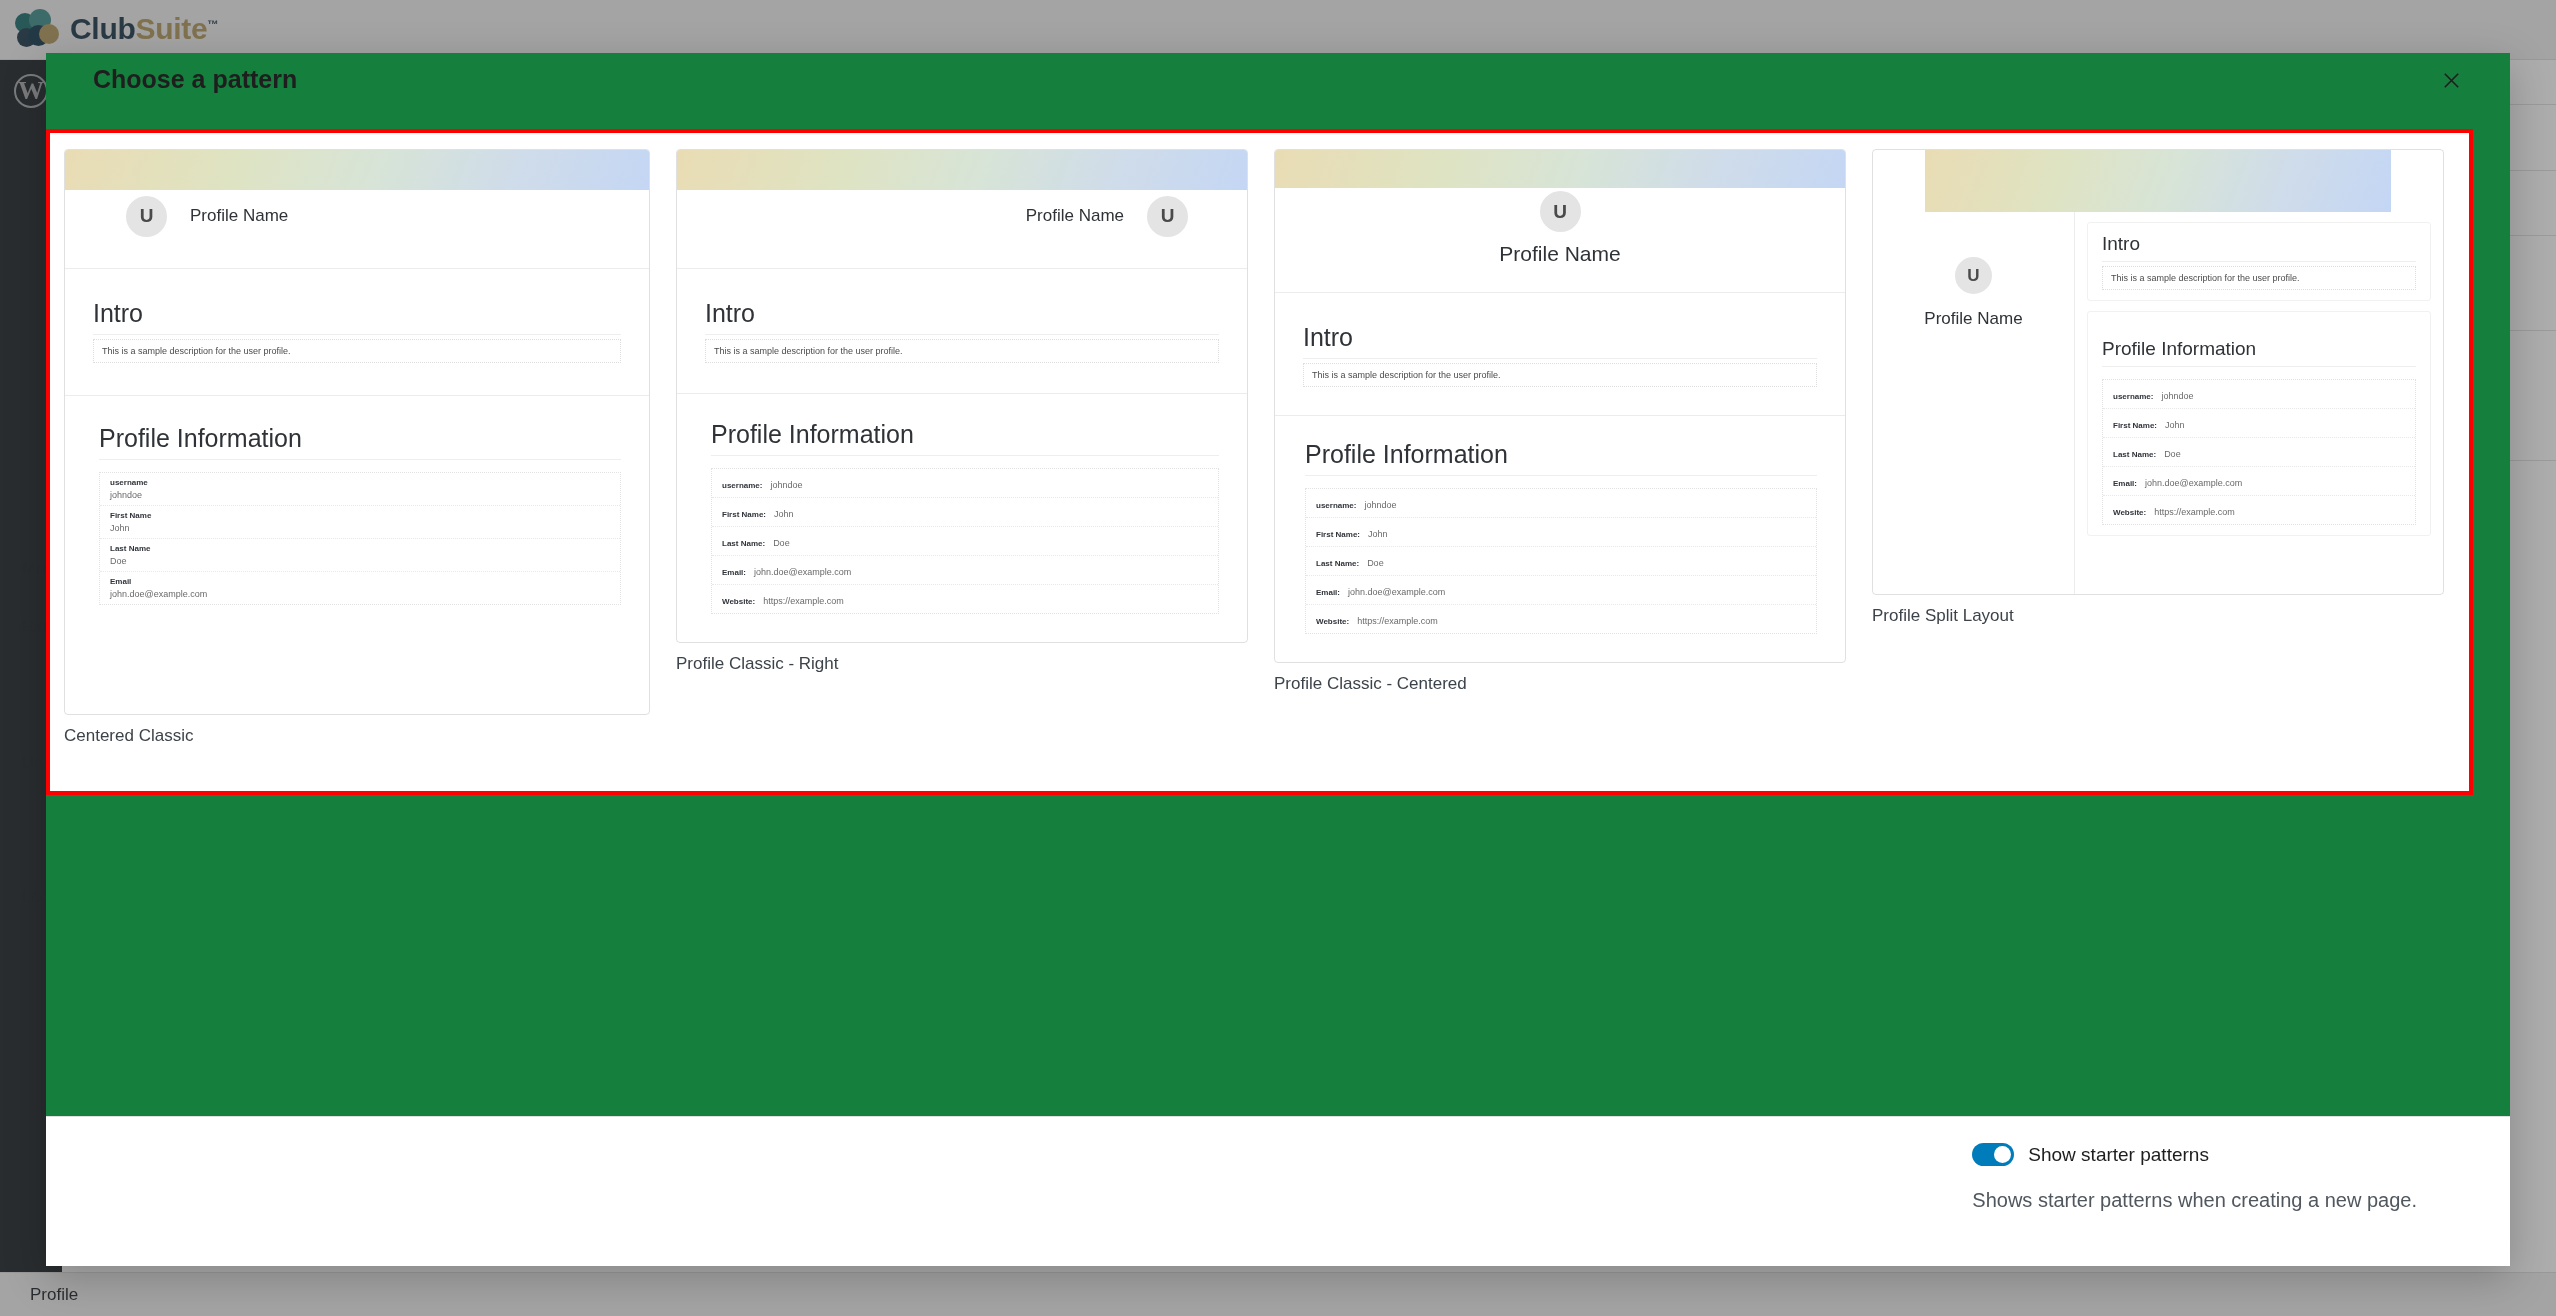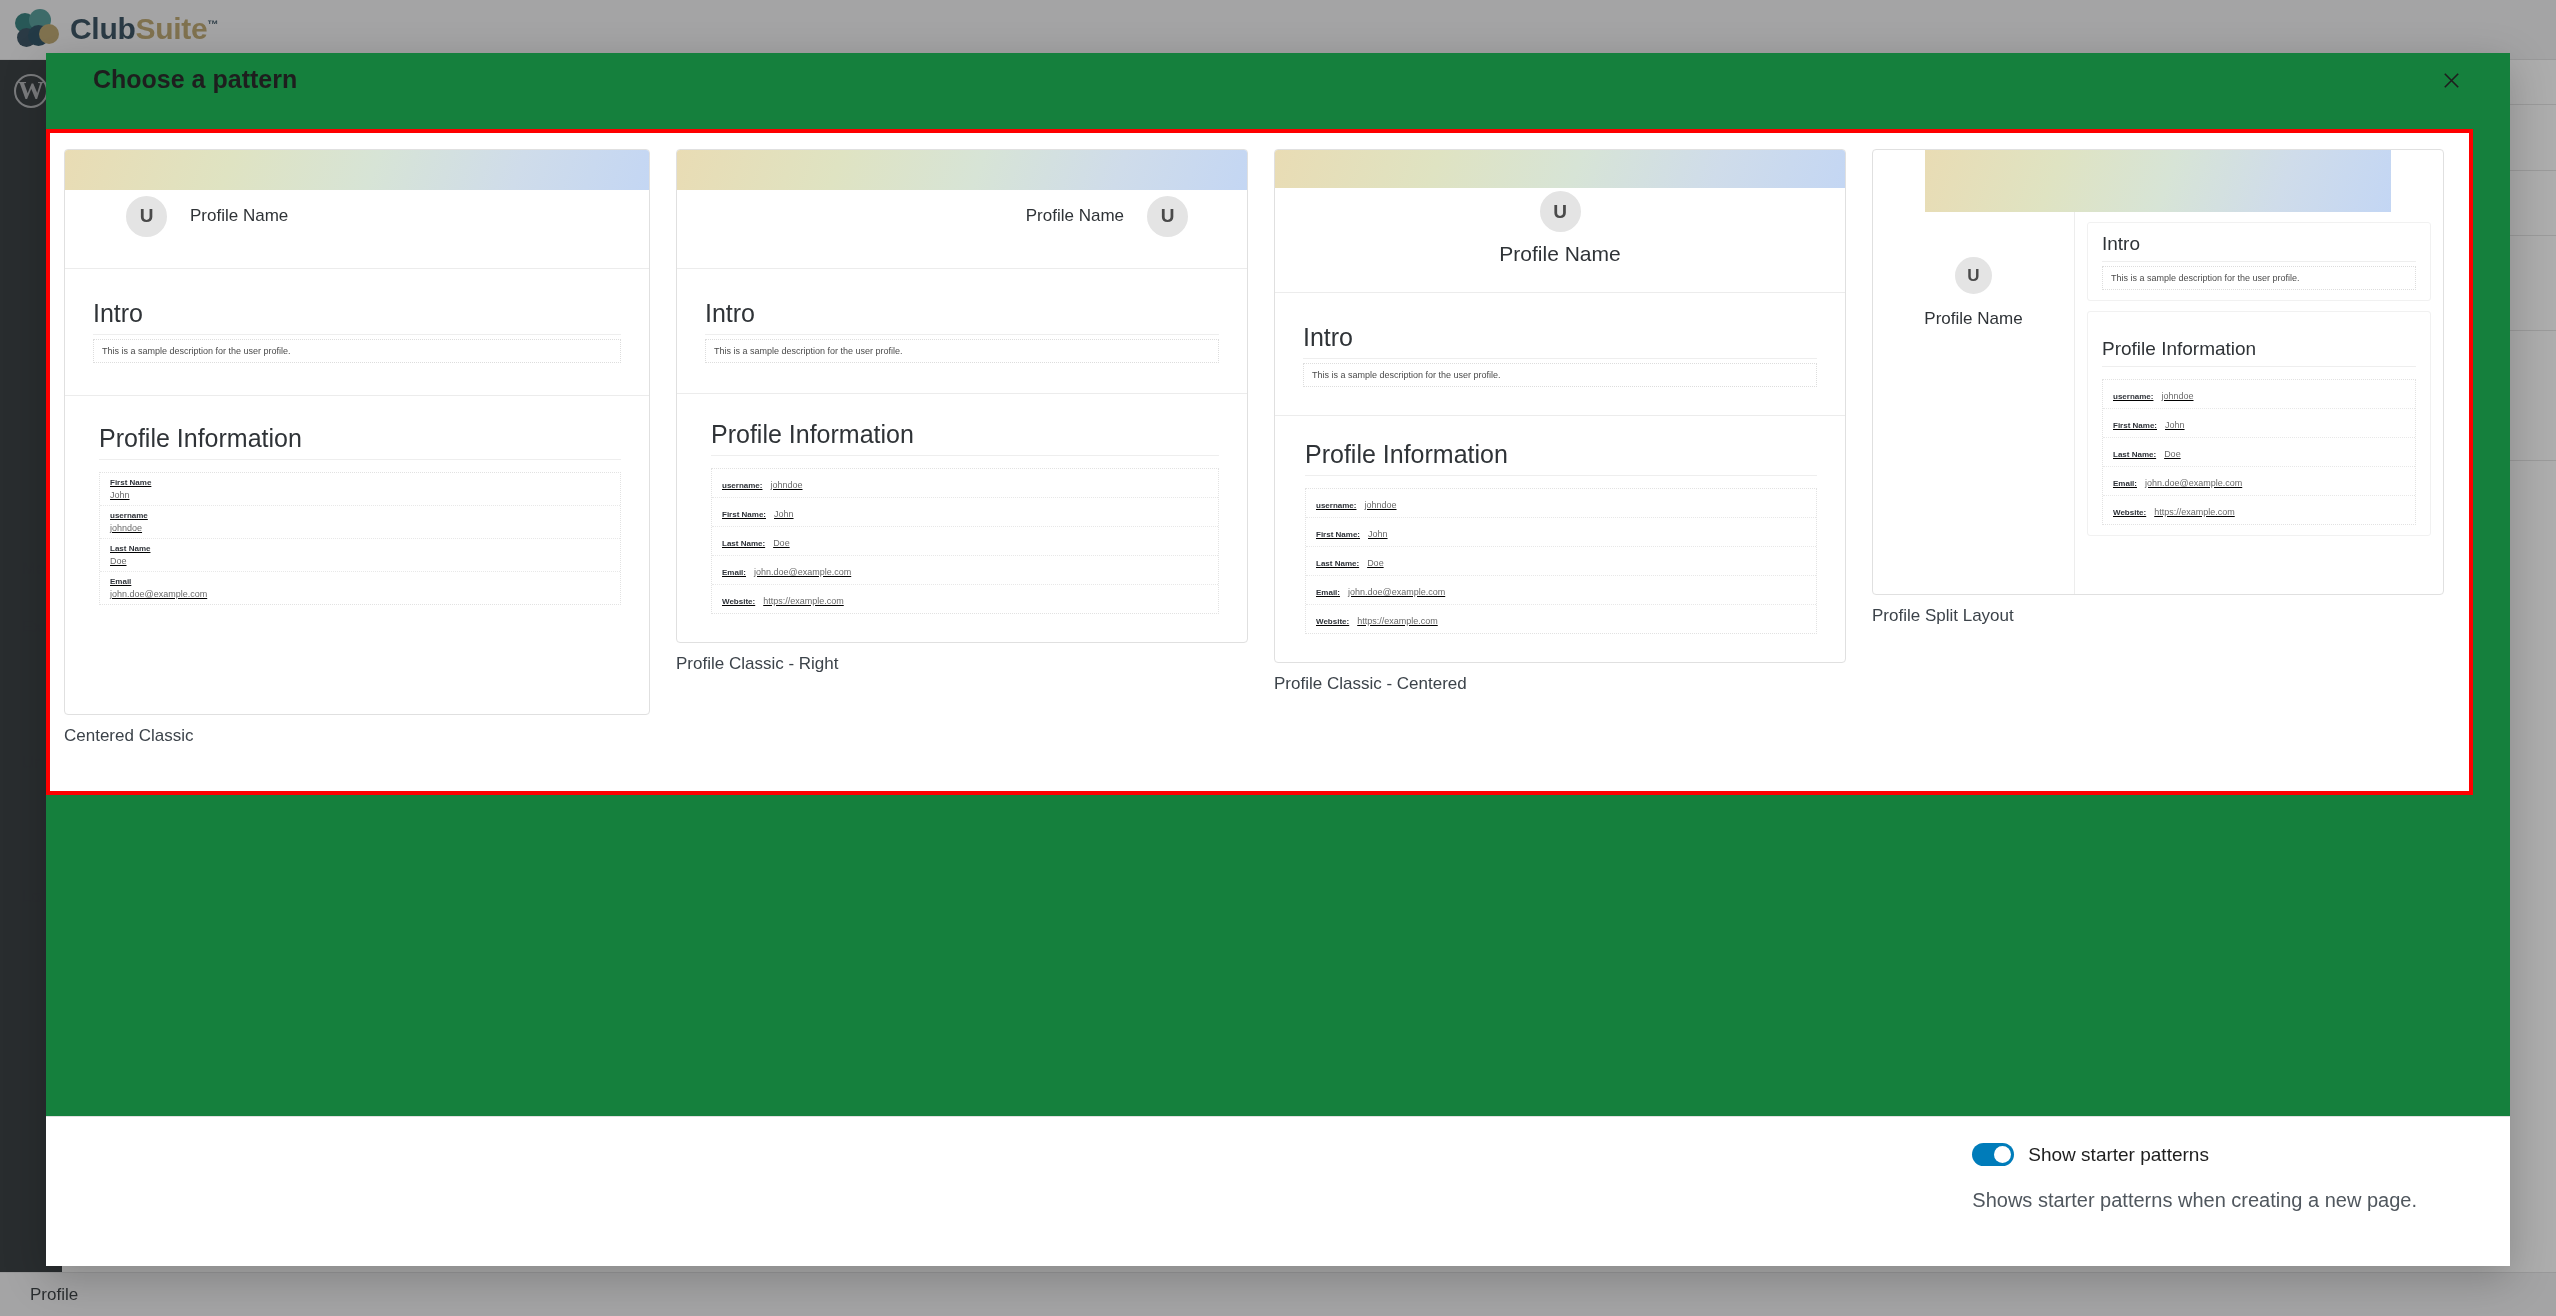--- a/index.html
+++ b/index.html
@@ -166,21 +166,20 @@
     margin-top: 4px;
     border: 1px dotted #dddddd;
     padding: 6px 8px;
     font-size: 9px; color: #4b4b4b;
   }
 
   .field-table { border: 1px dotted #e2e2e2; margin-top: 12px; }
   .field-row {
     border-bottom: 1px dotted #e8e8e8;
     padding: 5px 10px;
-    text-decoration: underline;
   }
   .field-row:last-child { border-bottom: none; }
   .field-row.stacked .k { display: block; font-size: 8px; font-weight: 700; color: #30343a; }
   .field-row.stacked .v { display: block; font-size: 9px; color: #6a6a6a; margin-top: 3px; }
   .field-row.inline .k { font-size: 8px; font-weight: 700; color: #30343a; }
   .field-row.inline .v { font-size: 9px; color: #6a6a6a; margin-left: 8px; }
 
   
   .split { display: flex; }
   .split-left {
@@ -310,26 +309,26 @@
             <div class="sect-rule"></div>
             <div class="sect-desc">This is a sample description for the user profile.</div>
           </div>
           <div style="height:32px;"></div>
           <div class="hr-sep"></div>
           <div class="sect" style="padding-top:28px;padding-left:34px;">
             <div class="sect-title">Profile Information</div>
             <div class="sect-rule"></div>
             <div class="field-table">
               <div class="field-row stacked">
+                <span class="k">username</span>
+                <span class="v">johndoe</span>
+              </div>
+              <div class="field-row stacked">
                 <span class="k">First Name</span>
                 <span class="v">John</span>
-              </div>
-              <div class="field-row stacked">
-                <span class="k">username</span>
-                <span class="v">johndoe</span>
               </div>
               <div class="field-row stacked">
                 <span class="k">Last Name</span>
                 <span class="v">Doe</span>
               </div>
               <div class="field-row stacked">
                 <span class="k">Email</span>
                 <span class="v">john.doe@example.com</span>
               </div>
             </div>

